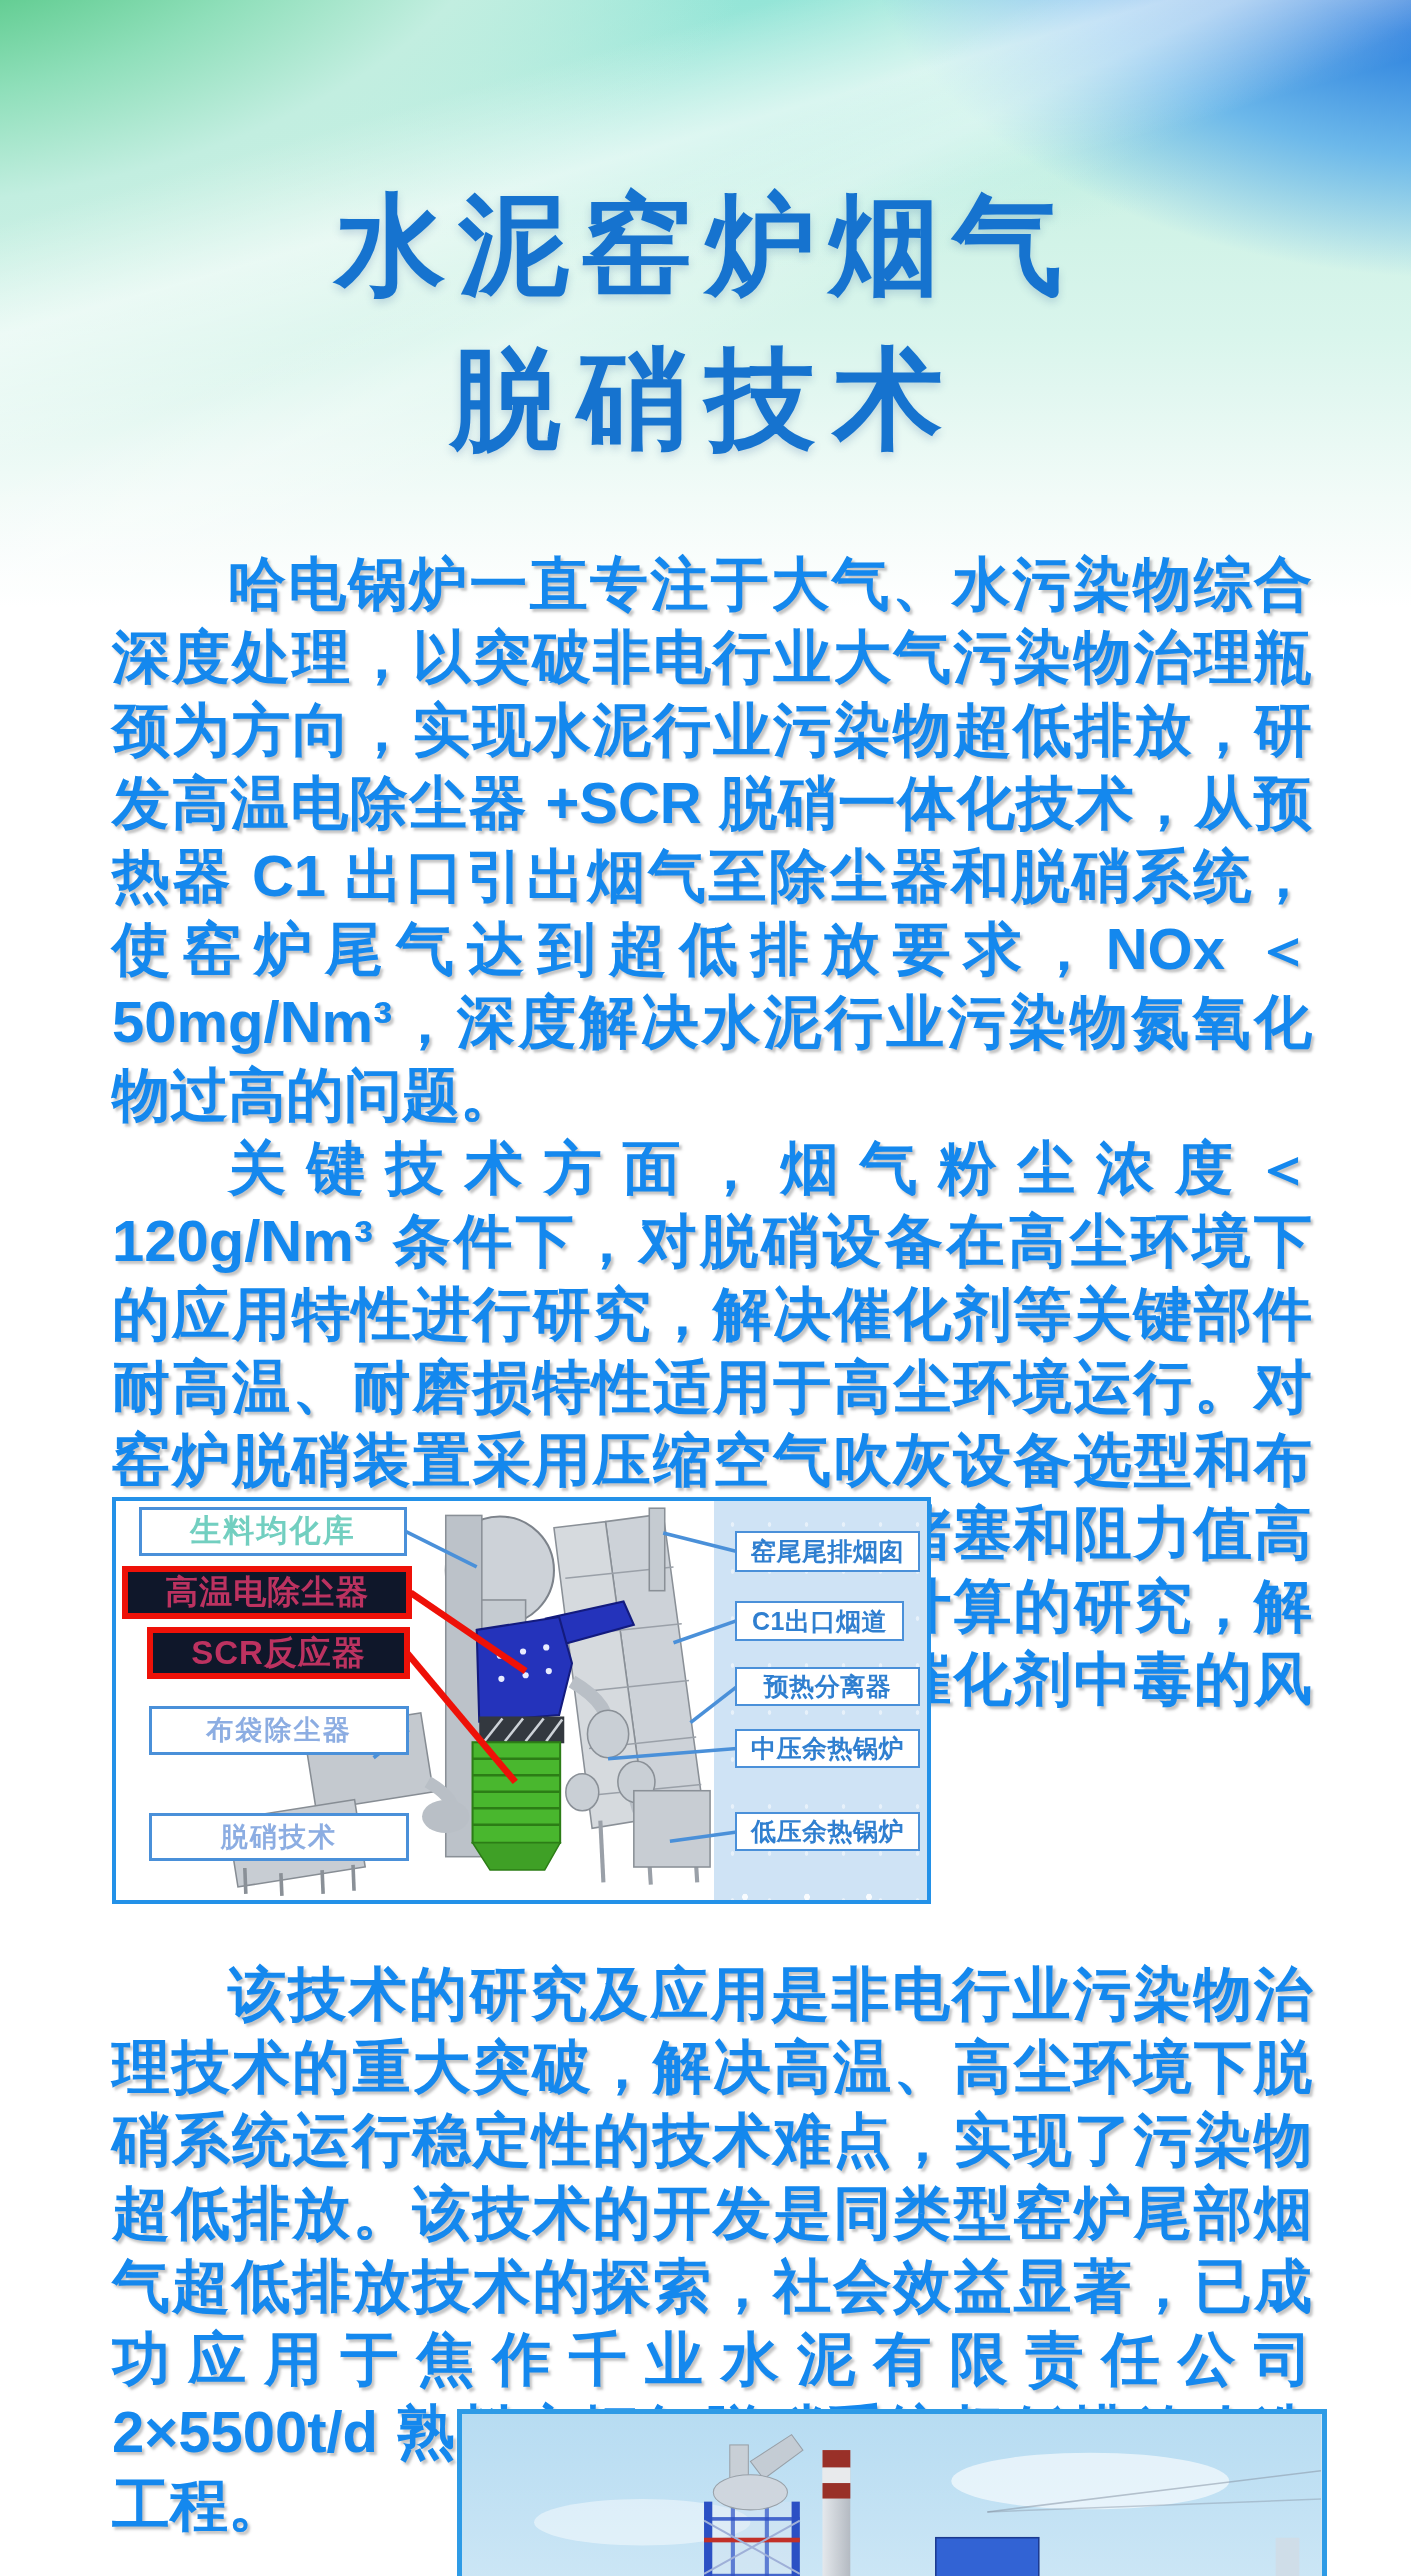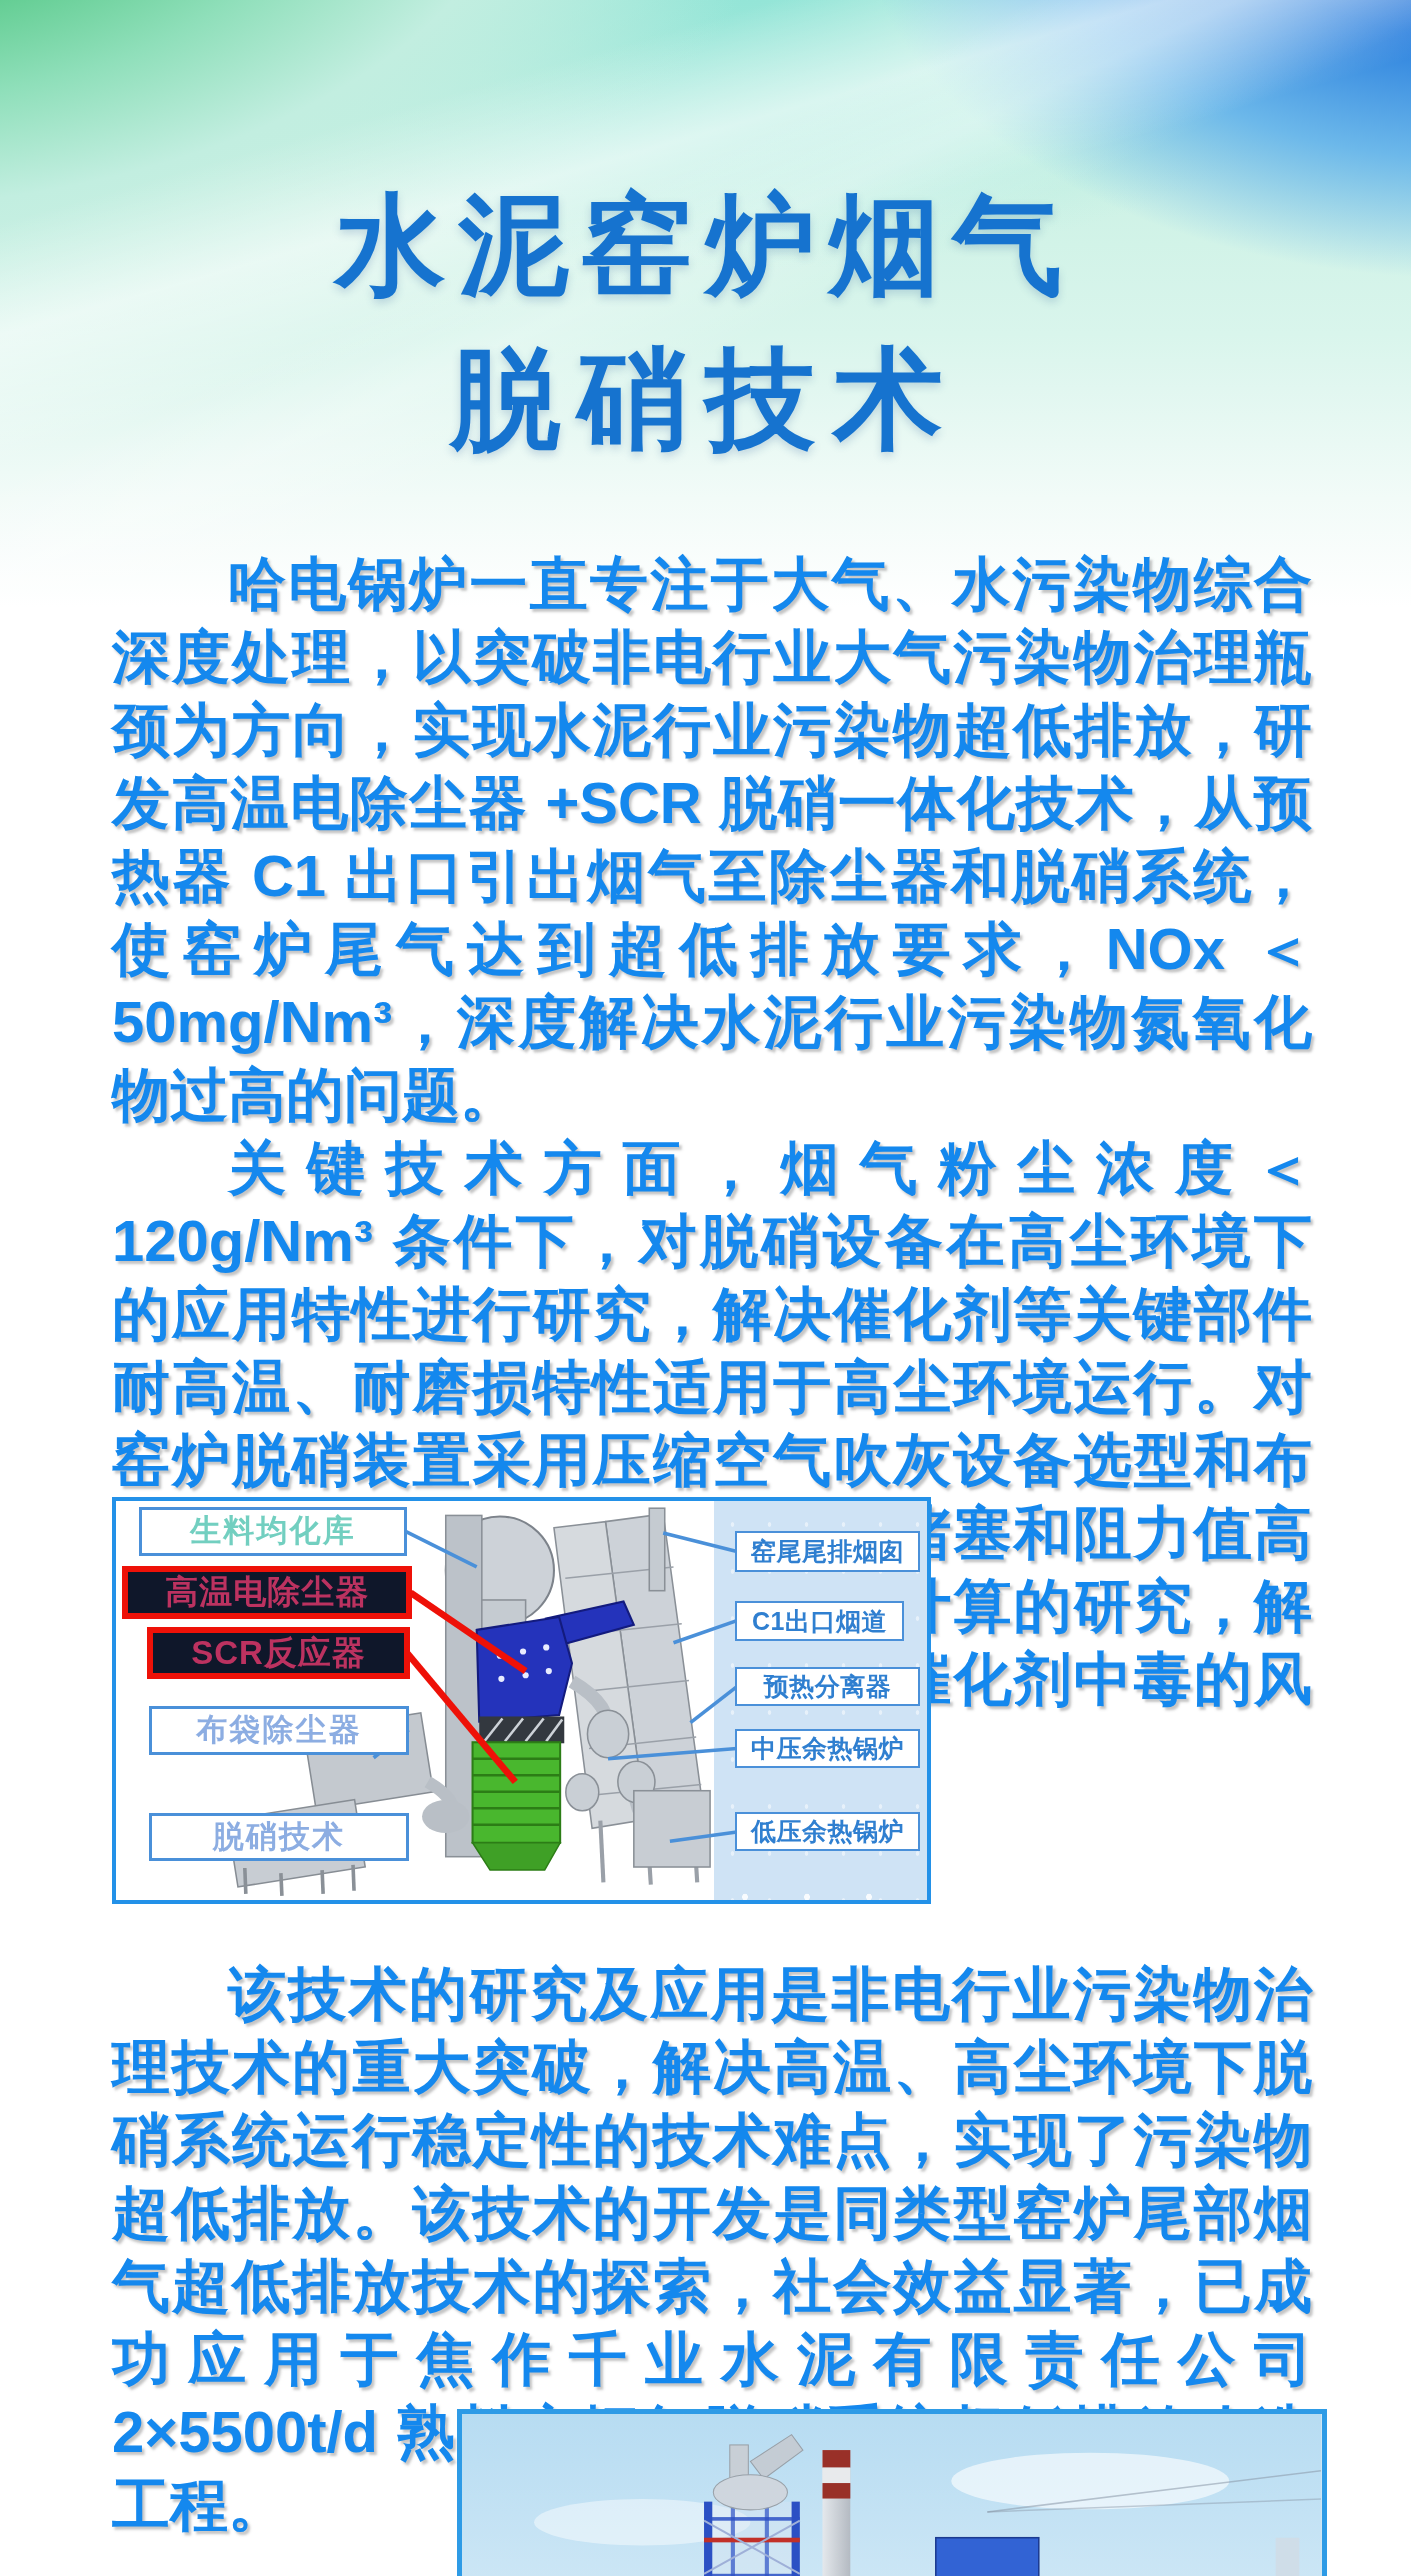--- a/index.html
+++ b/index.html
@@ -41,21 +41,21 @@
   .panel{position:absolute;right:0;top:0;width:213px;height:399px;z-index:1;
          background-color:#cfe3f5;
          background-image:radial-gradient(rgba(255,255,255,.85) 0 2.6px, rgba(255,255,255,0) 3.1px),
                           radial-gradient(rgba(255,255,255,.5) 0 1.5px, rgba(255,255,255,0) 2.1px);
          background-size:62px 72px, 37px 47px;}
   .model-svg{position:absolute;left:0;top:0;width:811px;height:399px;z-index:2;}
   .dlabel{position:absolute;z-index:3;display:flex;align-items:center;justify-content:center;
           box-sizing:border-box;font-weight:bold;background:#ffffff;text-align:center;line-height:1.05;}
   .lab-teal{border:3.1px solid #4a90d9;color:#72cfc0;font-size:31px;letter-spacing:2.1px;}
   .lab-red{border:6.7px solid #ee1108;background:#0f172a;color:#bc3260;font-size:33px;letter-spacing:1px;}
-  .lab-blue{border:3.1px solid #4a90d9;color:#8cade2;font-size:31px;letter-spacing:2.1px;}
+  .lab-blue{border:3.1px solid #4a90d9;color:#8cade2;font-size:27px;letter-spacing:2.1px;}
   .lab-right{border:2.6px solid #4a90d9;color:#2f7fd0;font-size:25px;letter-spacing:0.5px;}
   .ll1{left:23px;top:6.2px;width:268px;height:49px;}
   .ll2{left:6.2px;top:65px;width:290px;height:53px;}
   .ll3{left:31px;top:126px;width:263px;height:52px;}
   .ll4{left:33px;top:205px;width:260px;height:49px;}
   .ll5{left:33px;top:312px;width:260px;height:48px;}
   .rl1{left:619px;top:30px;width:185px;height:41px;}
   .rl2{left:619px;top:100px;width:169px;height:40px;}
   .rl3{left:619px;top:166px;width:185px;height:39px;}
   .rl4{left:619px;top:228px;width:185px;height:39px;}

